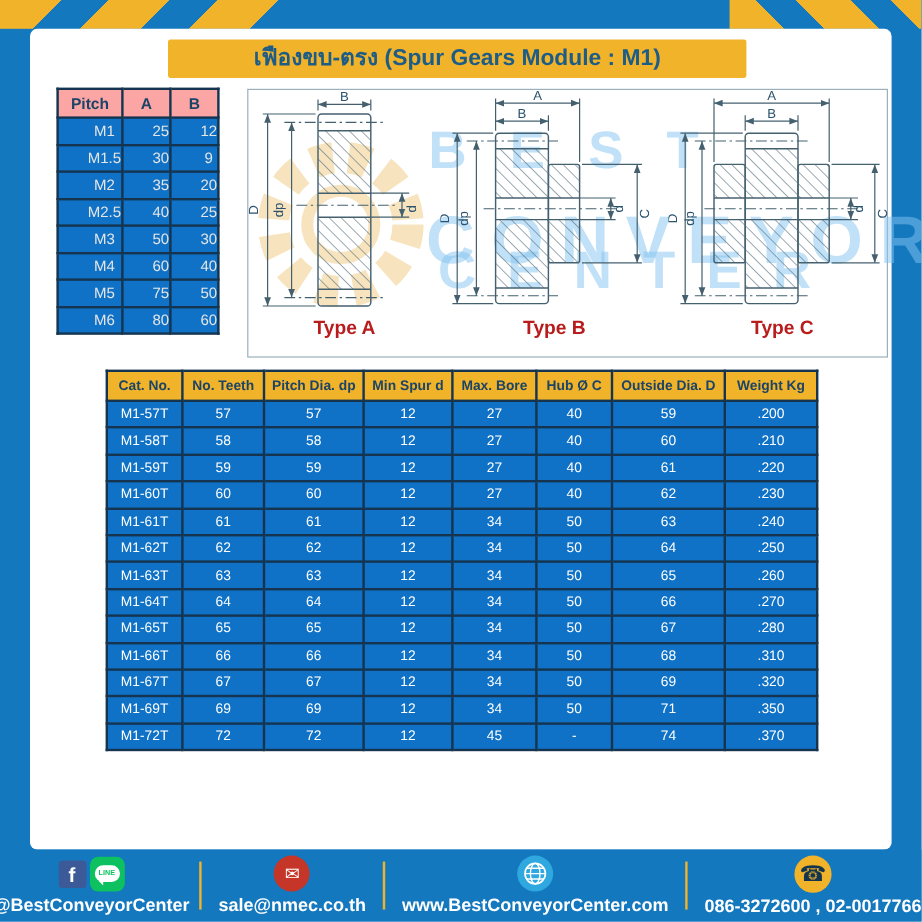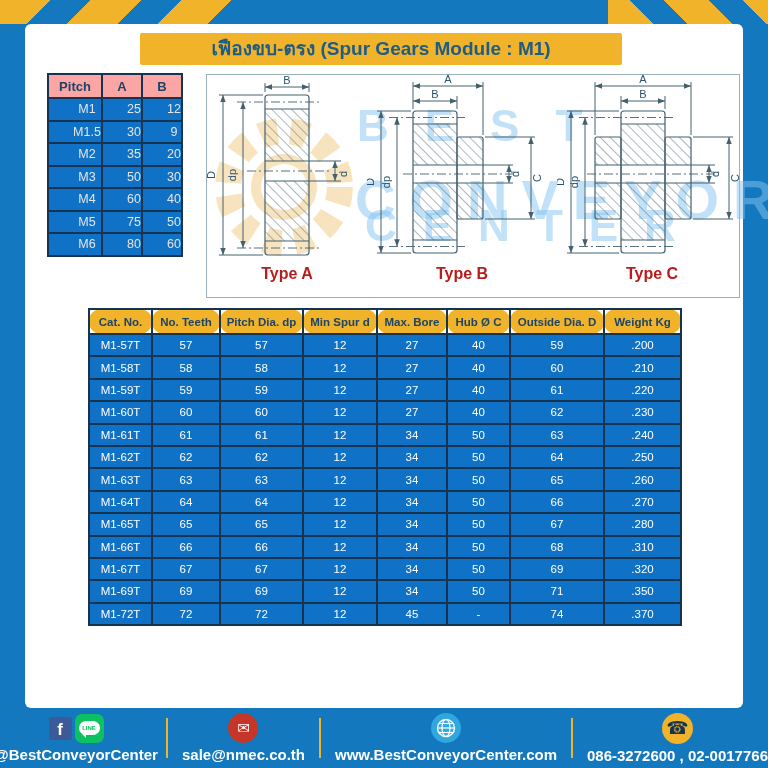--- a/index.html
+++ b/index.html
@@ -29,21 +29,21 @@
   .dcol{position:relative;z-index:1;display:flex;flex-direction:column;align-items:center;}
   .dtype{color:#b91c1c;font-weight:bold;font-size:16px;margin-top:-6px;}
   .wm{position:absolute;color:rgba(130,196,240,0.5);font-weight:bold;z-index:0;white-space:nowrap;}
   .wm1{left:150px;top:26px;font-size:44px;letter-spacing:36px;}
   .wm2{left:148px;top:92px;font-size:56px;letter-spacing:14px;}
   .wm3{left:158px;top:126px;font-size:44px;letter-spacing:26px;}
   .emblem{position:absolute;left:-8px;top:12px;z-index:0;opacity:.55;}
   
   .spec-table{position:absolute;left:63px;top:284px;border-collapse:collapse;table-layout:fixed;width:592px;}
   .spec-table th,.spec-table td{border:2px solid #14344F;text-align:center;padding:0;}
-  .spec-table th{background:#F0B32A;color:#1C4466;font-size:11.5px;height:23px;font-weight:bold;border-radius:12px;}
+  .spec-table th{background:#F0B32A;color:#1C4466;font-size:11.5px;height:23px;font-weight:bold;}
   .spec-table td{background:#0F72C6;color:#ffffff;font-size:11.5px;height:20.4px;}
   
   .footer{position:absolute;left:0;bottom:0;width:768px;height:60px;background:#1478BE;
     display:flex;align-items:center;justify-content:center;gap:14px;}
   .fsec{display:flex;flex-direction:column;align-items:center;justify-content:center;gap:3px;}
   .flabel{color:#ffffff;font-weight:bold;font-size:15px;white-space:nowrap;}
   .fdiv{width:4px;height:40px;background:#F0B32A;}
   .ficons{display:flex;align-items:center;gap:3px;}
   .fb-icon{width:23px;height:23px;background:#3D5A98;border-radius:3px;color:#fff;
     font-weight:bold;font-size:17px;display:flex;align-items:flex-end;justify-content:center;line-height:21px;}
@@ -97,20 +97,25 @@
         </tr>
         <tr>
           <td>M1.5</td>
           <td>30</td>
           <td>9</td>
         </tr>
         <tr>
           <td>M2</td>
           <td>35</td>
           <td>20</td>
+        </tr>
+        <tr>
+          <td>M2.5</td>
+          <td>40</td>
+          <td>25</td>
         </tr>
         <tr>
           <td>M3</td>
           <td>50</td>
           <td>30</td>
         </tr>
         <tr>
           <td>M4</td>
           <td>60</td>
           <td>40</td>

